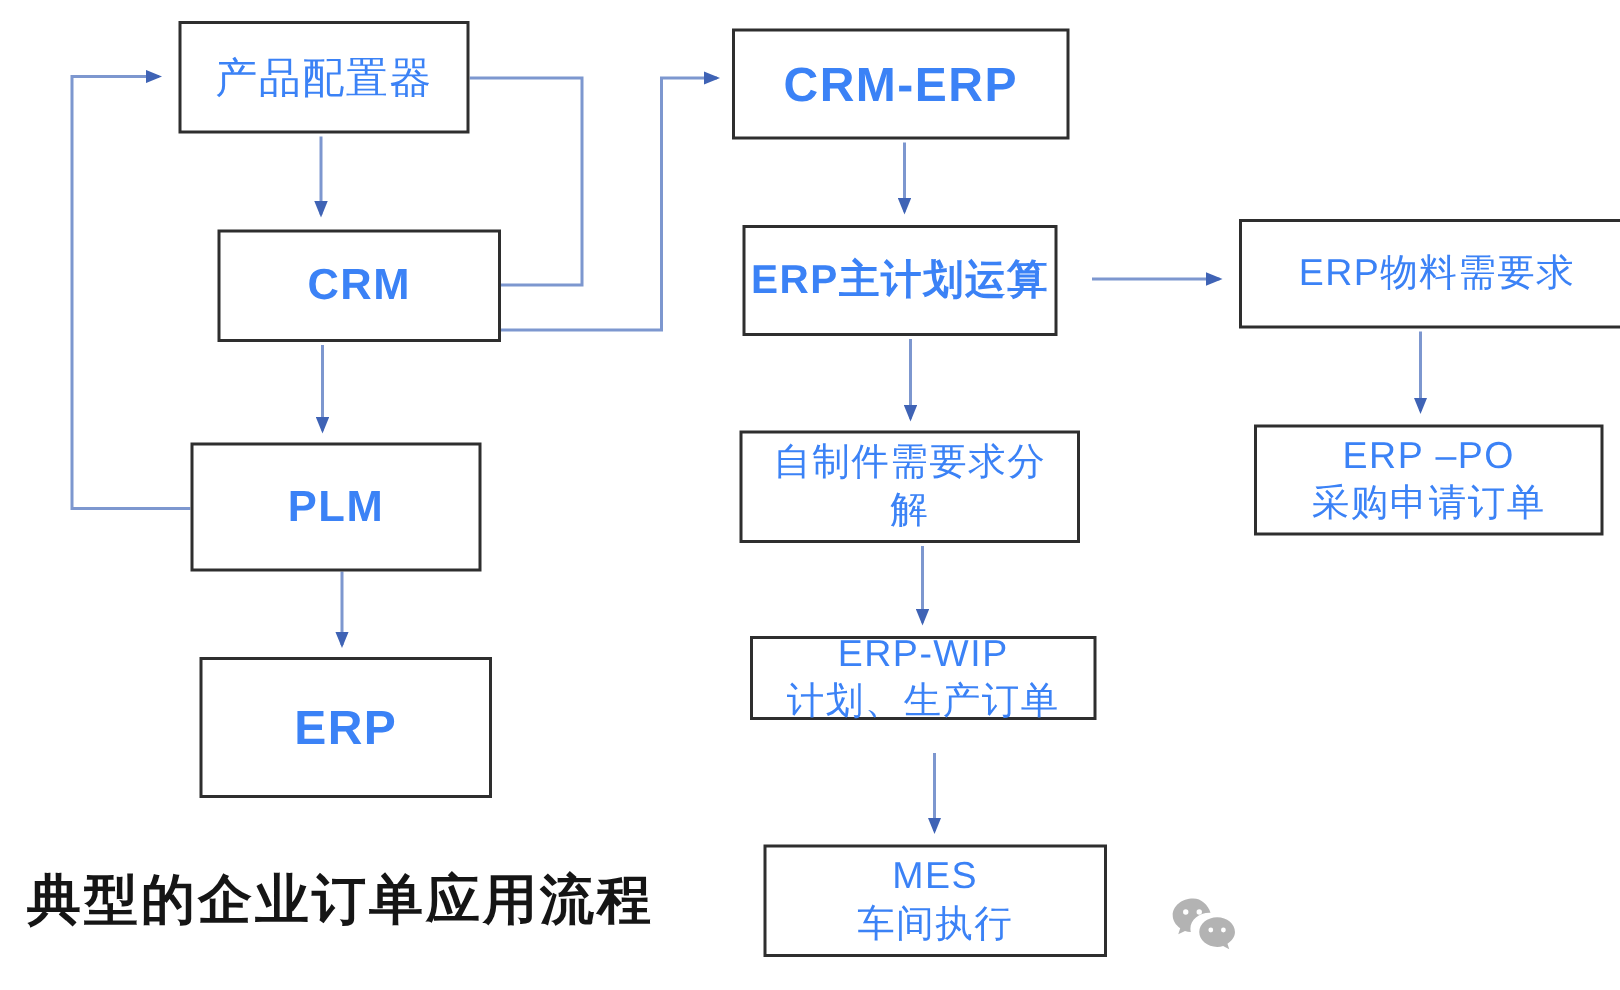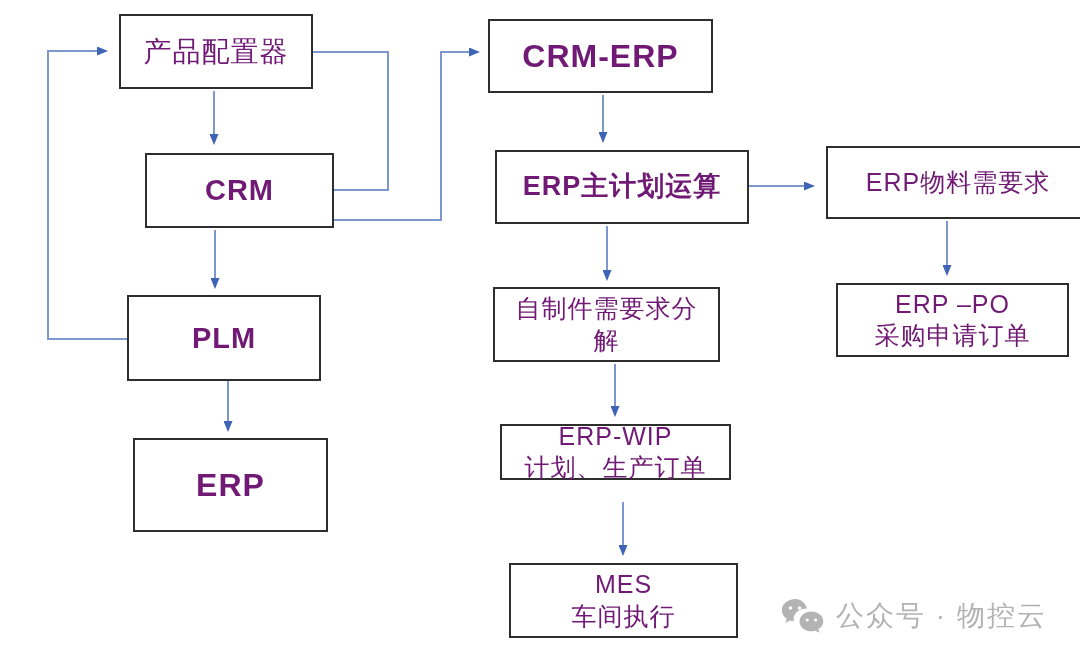--- a/index.html
+++ b/index.html
@@ -26,35 +26,35 @@
   .node {
     position: absolute;
     box-sizing: border-box;
     border: 2.5px solid #2e2e2e;
     background: #ffffff;
     display: flex;
     flex-direction: column;
     align-items: center;
     justify-content: center;
     text-align: center;
-    color: #701a75;
+    color: #3b82f6;
     font-size: 27px;
     line-height: 1.25;
     letter-spacing: 1px;
   }
   .node.bold { font-weight: bold; }
   .node .ln { display: block; white-space: nowrap; }
 
   
   .n-configurator { left: 119px; top: 14px;  width: 194px; height: 75px; font-size: 28px; }
   .n-crm          { left: 123px; top: 153px; width: 189px; height: 75px; font-size: 29px; margin-left: 22px; }
   .n-plm          { left: 127px; top: 295px; width: 194px; height: 86px; font-size: 29px; }
   .n-erp          { left: 133px; top: 438px; width: 195px; height: 94px; font-size: 32px; }
   .n-crmerp       { left: 488px; top: 19px;  width: 225px; height: 74px; font-size: 32px; }
-  .n-erpmps       { left: 495px; top: 150px; width: 254px; height: 74px; font-size: 27px; }
+  .n-erpmps       { left: 495px; top: 150px; width: 210px; height: 74px; font-size: 27px; }
   .n-selfmade     { left: 493px; top: 287px; width: 227px; height: 75px; font-size: 25px; }
   .n-erpwip       { left: 500px; top: 424px; width: 231px; height: 56px; font-size: 25px; }
   .n-mes          { left: 509px; top: 563px; width: 229px; height: 75px; font-size: 25px; }
   .n-erpmaterial  { left: 826px; top: 146px; width: 264px; height: 73px; font-size: 25px; }
   .n-erppo        { left: 836px; top: 283px; width: 233px; height: 74px; font-size: 25px; }
 
   .diagram-title {
     position: absolute;
     left: 18px;
     top: 576px;
@@ -145,26 +145,26 @@
 
   <div class="node n-erpmaterial">
     <span class="ln">ERP物料需要求</span>
   </div>
 
   <div class="node n-erppo">
     <span class="ln">ERP –PO</span>
     <span class="ln">采购申请订单</span>
   </div>
 
+  <div class="diagram-title">典型的企业订单应用流程</div>
 
   <div class="watermark">
     <svg width="46" height="40" viewBox="0 0 46 40" aria-hidden="true">
       <path d="M15.5 3C7.9 3 1.8 8 1.8 14.2c0 3.5 2 6.6 5 8.6l-1.3 4.1 4.5-2.3c1.2.4 2.5.6 3.9.7-.2-.7-.3-1.4-.3-2.2 0-5.9 5.7-10.6 12.7-10.6h.7C25.4 7.2 20.9 3 15.5 3z" fill="#b3b3b3"></path>
       <circle cx="10.5" cy="12" r="1.8" fill="#ffffff"></circle>
       <circle cx="19.5" cy="12" r="1.8" fill="#ffffff"></circle>
       <path d="M31.5 15.5c-6.6 0-12 4.4-12 9.9 0 5.4 5.4 9.9 12 9.9 1.4 0 2.7-.2 3.9-.6l4.1 2.1-1.2-3.7c3-1.8 5-4.6 5-7.7 0-5.5-5.3-9.9-11.8-9.9z" fill="#b3b3b3"></path>
       <circle cx="27.2" cy="24" r="1.6" fill="#ffffff"></circle>
       <circle cx="35.6" cy="24" r="1.6" fill="#ffffff"></circle>
     </svg>
-    <span>公众号 · 物控云</span>
   </div>
 
 </div>
 
 </body></html>

